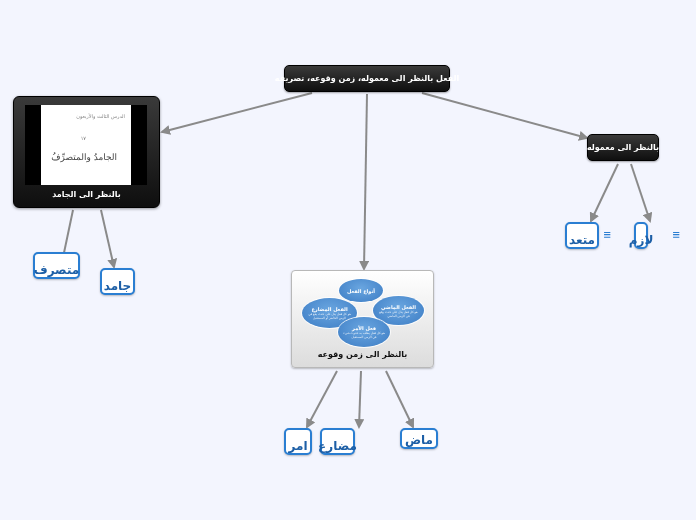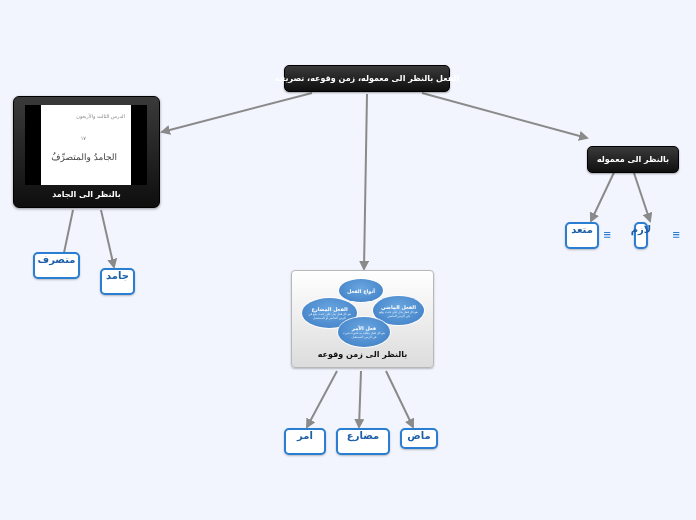--- a/index.html
+++ b/index.html
@@ -14,22 +14,22 @@
     background:linear-gradient(#3a3a3a, #0f0f0f);
     border:1px solid #000; border-radius:5px;
     color:#fff; font-size:8px; font-weight:bold;
     display:flex; align-items:center; justify-content:center;
     direction:rtl; white-space:nowrap;
     box-shadow:0 1px 2px rgba(0,0,0,0.35);
   }
   .light-node {
     position:absolute; box-sizing:border-box;
     background:#fff; border:2px solid #2a7ed2; border-radius:5px;
-    color:#1d5fa6; font-size:10px; font-weight:bold;
-    display:flex; align-items:flex-start; justify-content:center;
+    color:#1d5fa6; font-size:12px; font-weight:bold;
+    display:flex; align-items:flex-end; justify-content:center;
     direction:rtl; white-space:nowrap;
     box-shadow:0 1px 2px rgba(0,0,0,0.25);
   }
   .notes-icon {
     position:absolute; color:#2a7ed2; font-size:10px; font-weight:bold; line-height:10px;
   }
   
   #img-node {
     position:absolute; left:13px; top:96px; width:147px; height:112px; box-sizing:border-box;
     background:linear-gradient(#3a3a3a,#0e0e0e); border:1px solid #000; border-radius:6px;
@@ -126,31 +126,31 @@
     <span class="t">الفعل المضارع</span>
     <span class="s">هو كل فعل يدل على حدث يقع في الزمن الحاضر أو المستقبل</span>
   </div>
   <div class="ellipse" style="left:46px; top:46px; width:52px; height:30px;">
     <span class="t">فعل الأمر</span>
     <span class="s">هو كل فعل يطلب به حدوث شيء في الزمن المستقبل</span>
   </div>
   <div class="caption">بالنظر الى زمن وقوعه</div>
 </div>
 
-<div class="light-node" style="left:284px; top:428px; width:42px; height:27px;">
+<div class="light-node" style="left:284px; top:428px; width:28px; height:27px;">
   <span>امر</span>
 </div>
-<div class="light-node" style="left:336px; top:428px; width:54px; height:27px;">
+<div class="light-node" style="left:320px; top:428px; width:35px; height:27px;">
   <span>مضارع</span>
 </div>
 <div class="light-node" style="left:400px; top:428px; width:38px; height:21px;">
   <span>ماض</span>
 </div>
 
-<div class="dark-node" style="left:587px; top:146px; width:92px; height:27px;justify-content:center;">
+<div class="dark-node" style="left:587px; top:134px; width:72px; height:27px;justify-content:center;">
   <span>بالنظر الى معموله</span>
 </div>
 
 <div class="light-node" style="left:565px; top:222px; width:34px; height:27px;">
   <span>متعد</span>
 </div>
 <span class="notes-icon" style="left:603px; top:230px;">≡</span>
 
 <div class="light-node" style="left:634px; top:222px; width:14px; height:27px;">
   <span>لازم</span>

